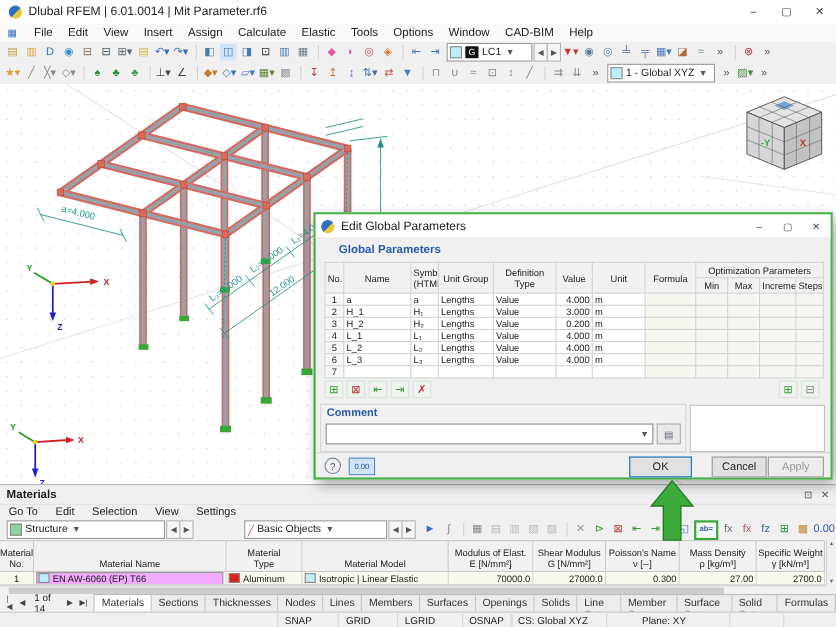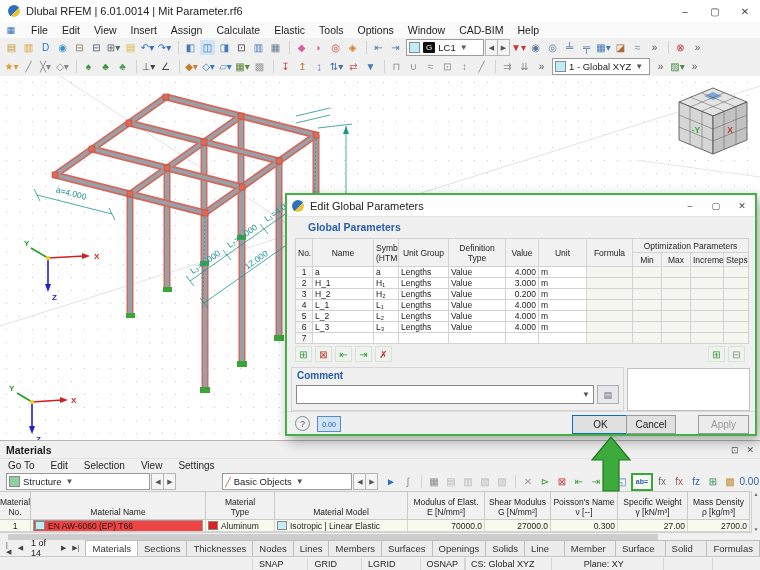--- a/index.html
+++ b/index.html
@@ -76,21 +76,21 @@
                border:1px solid #c0c0c0;}
   .dlg-footer{position:absolute;left:0;right:0;top:216px;height:23px;border-top:1px solid #d8d8d8;}
   .help-ic{position:absolute;left:8px;top:4px;width:13px;height:13px;border:1px solid #7a8a9a;
            border-radius:50%;font-size:9px;color:#556;display:flex;align-items:center;justify-content:center;}
   .units-ic{position:absolute;left:30px;top:4px;width:22px;height:14px;background:#cfe4f7;
             border:1px solid #5a8ac0;color:#1f4e9c;font-size:7px;display:flex;align-items:center;
             justify-content:center;}
   .dbtn{position:absolute;top:3px;height:17px;background:#e1e1e1;border:1px solid #9a9a9a;
         font-size:10px;display:flex;align-items:center;justify-content:center;color:#222;}
   .dbtn-ok{left:285px;width:55px;border-color:#0a6ebd;}
-  .dbtn-cancel{left:339px;width:48px;}
+  .dbtn-cancel{left:360px;width:48px;}
   .dbtn-apply{left:411px;width:49px;color:#9a9a9a;background:#ececec;}
   
   .big-arrow{position:absolute;left:589px;top:436px;z-index:60;}
   
   .mpanel{position:absolute;left:0;top:440px;width:760px;height:116px;background:#f0f0f0;
           border-top:1px solid #b5b5b5;}
   .m-title{position:absolute;left:0;top:0;right:0;height:17px;display:flex;align-items:center;
            border-bottom:1px solid #e2e2e2;}
   .m-title-text{font-weight:bold;font-size:10.5px;margin-left:6px;}
   .m-title-ic{margin-left:auto;display:flex;gap:8px;margin-right:6px;font-size:9px;color:#555;}
@@ -107,21 +107,21 @@
   .m-head{top:50px;height:29px;}
   .mh-cell{border-right:1px solid #c9c9c9;border-bottom:1px solid #c9c9c9;border-top:1px solid #c9c9c9;
            background:#f1f1f1;font-size:8.5px;display:flex;flex-direction:column;align-items:center;
            justify-content:flex-end;padding-bottom:2px;overflow:hidden;}
   .mh-top{color:#222;} .mh-bot{color:#222;}
   .m-row{top:79px;height:12px;background:#f9faee;}
   .m-cell{border-right:1px solid #d5d5d5;border-bottom:1px solid #d5d5d5;font-size:8.5px;
           display:flex;align-items:center;overflow:hidden;padding:0 2px;}
   .m-cell.num{justify-content:flex-end;text-align:center;}
   .m-cell.ctr{justify-content:center;}
-  .edit-cell{background:#ef4444;border:1px solid #9a9a9a;display:flex;align-items:center;height:10px;
+  .edit-cell{background:#f0abfc;border:1px solid #9a9a9a;display:flex;align-items:center;height:10px;
              width:100%;padding:0 1px;}
   .sw{width:8px;height:7px;display:inline-block;margin-right:3px;border:1px solid #888;flex:none;}
   .hscroll{position:absolute;left:0;top:91px;width:752px;height:8px;background:#f0f0f0;
            border-top:1px solid #d0d0d0;}
   .hthumb{position:absolute;left:8px;top:1px;width:650px;height:6px;background:#cdcdcd;}
   .vscroll{position:absolute;right:0;top:50px;width:8px;height:41px;background:#f0f0f0;
            border-left:1px solid #d0d0d0;font-size:5px;color:#666;display:flex;flex-direction:column;
            justify-content:space-between;align-items:center;}
   .tabsrow{position:absolute;left:0;top:99px;right:0;height:17px;display:flex;align-items:flex-start;}
   .pager{display:flex;align-items:center;height:16px;margin-left:4px;margin-right:4px;gap:2px;}
@@ -738,27 +738,27 @@
         <div class="mh-top">Shear Modulus</div>
         <div class="mh-bot">G [N/mm²]</div>
       </div>
 
       <div class="mh-cell">
         <div class="mh-top">Poisson's Name</div>
         <div class="mh-bot">ν [--]</div>
       </div>
 
       <div class="mh-cell">
+        <div class="mh-top">Mass Density</div>
+        <div class="mh-bot">ρ [kg/m³]</div>
+      </div>
+
+      <div class="mh-cell">
         <div class="mh-top">Specific Weight</div>
         <div class="mh-bot">γ [kN/m³]</div>
-      </div>
-
-      <div class="mh-cell">
-        <div class="mh-top">Mass Density</div>
-        <div class="mh-bot">ρ [kg/m³]</div>
       </div>
     </div>
 
   <div class="m-grid m-row">
     <div class="m-cell ctr">1</div>
     <div class="m-cell">
       <span class="edit-cell">
           <span class="sw" style="background:#bdeef5;"></span>
           <span>EN AW-6060 (EP) T66</span>
         </span>

